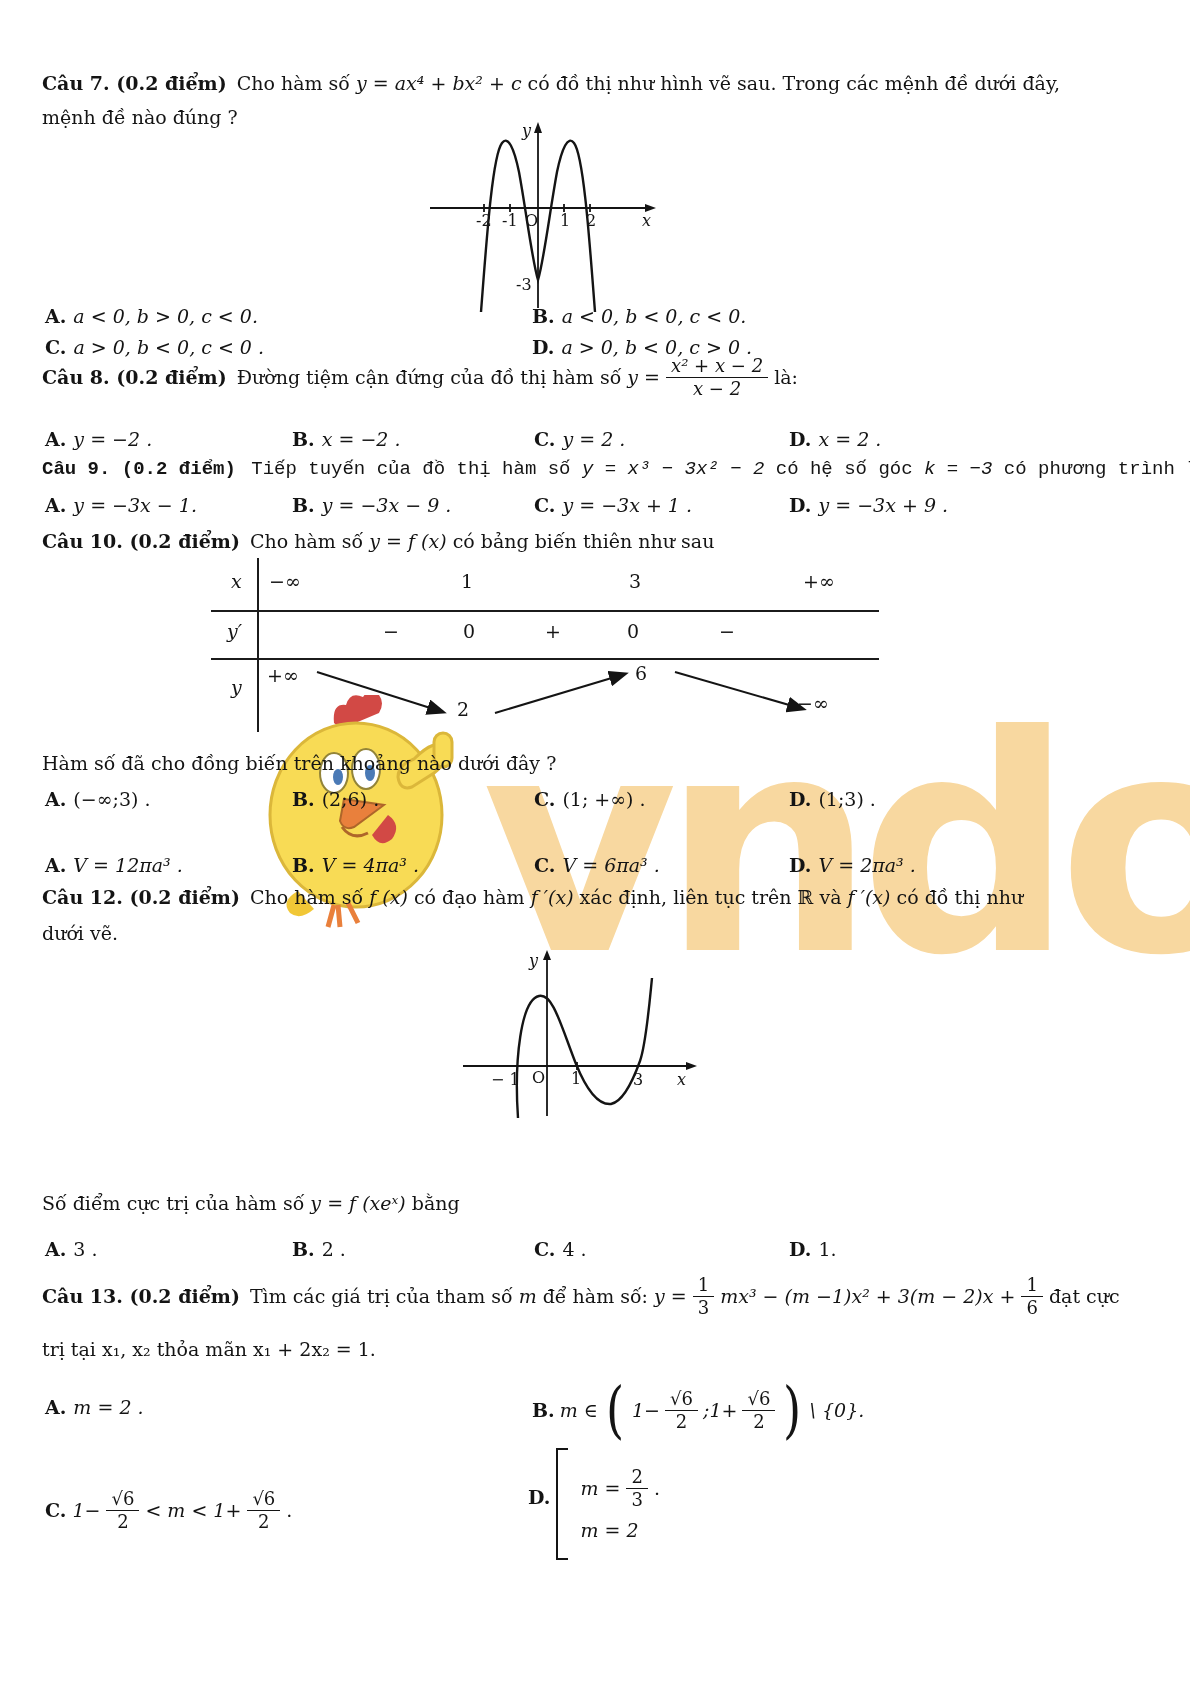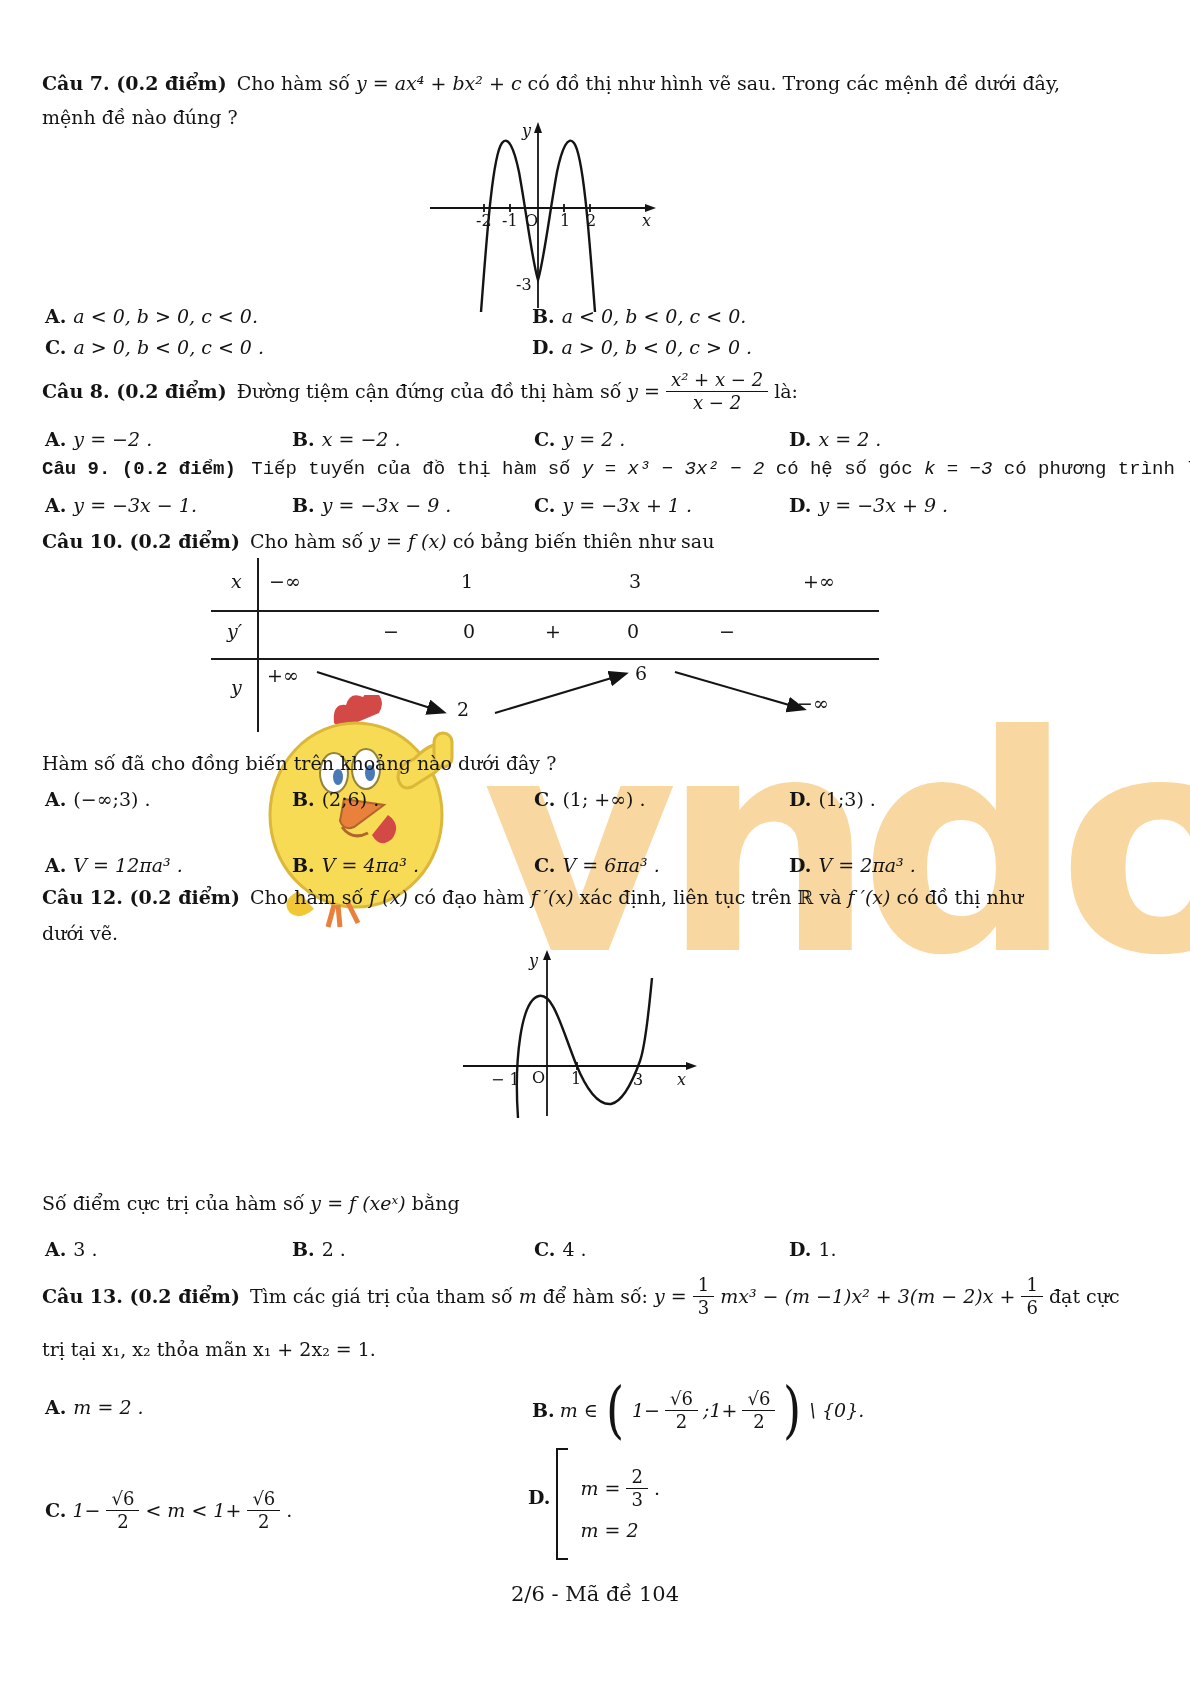--- a/index.html
+++ b/index.html
@@ -108,21 +108,21 @@
     <div class="opt o1">
       <span class="okey">C.</span>
       <span class="math">a &gt; 0, b &lt; 0, c &lt; 0 .</span>
     </div>
     <div class="opt col2">
       <span class="okey">D.</span>
       <span class="math">a &gt; 0, b &lt; 0, c &gt; 0 .</span>
     </div>
   </div>
 
-  <div class="stem stem-flex" style="top:362px; height:58px;">
+  <div class="stem stem-flex" style="top:348px; height:58px;">
     <span class="qlabel">Câu 8. (0.2 điểm)</span>
     <span>Đường tiệm cận đứng của đồ thị hàm số</span>
     <span class="math">y =</span>
     <span class="frac math">
       <span class="num">x² + x − 2</span>
       <span class="den">x − 2</span>
     </span>
     <span>là:</span>
   </div>
   <div class="optrow" style="top:428px;">
@@ -372,15 +372,14 @@
         <span class="frac">
           <span class="num">2</span>
           <span class="den">3</span>
         </span>
         <span>.</span>
       </div>
       <div class="math">m = 2</div>
     </div>
   </div>
 
-  <div class="footer">2/6 - Mã đề 104</div>
 
 </div>
 
 </body></html>

